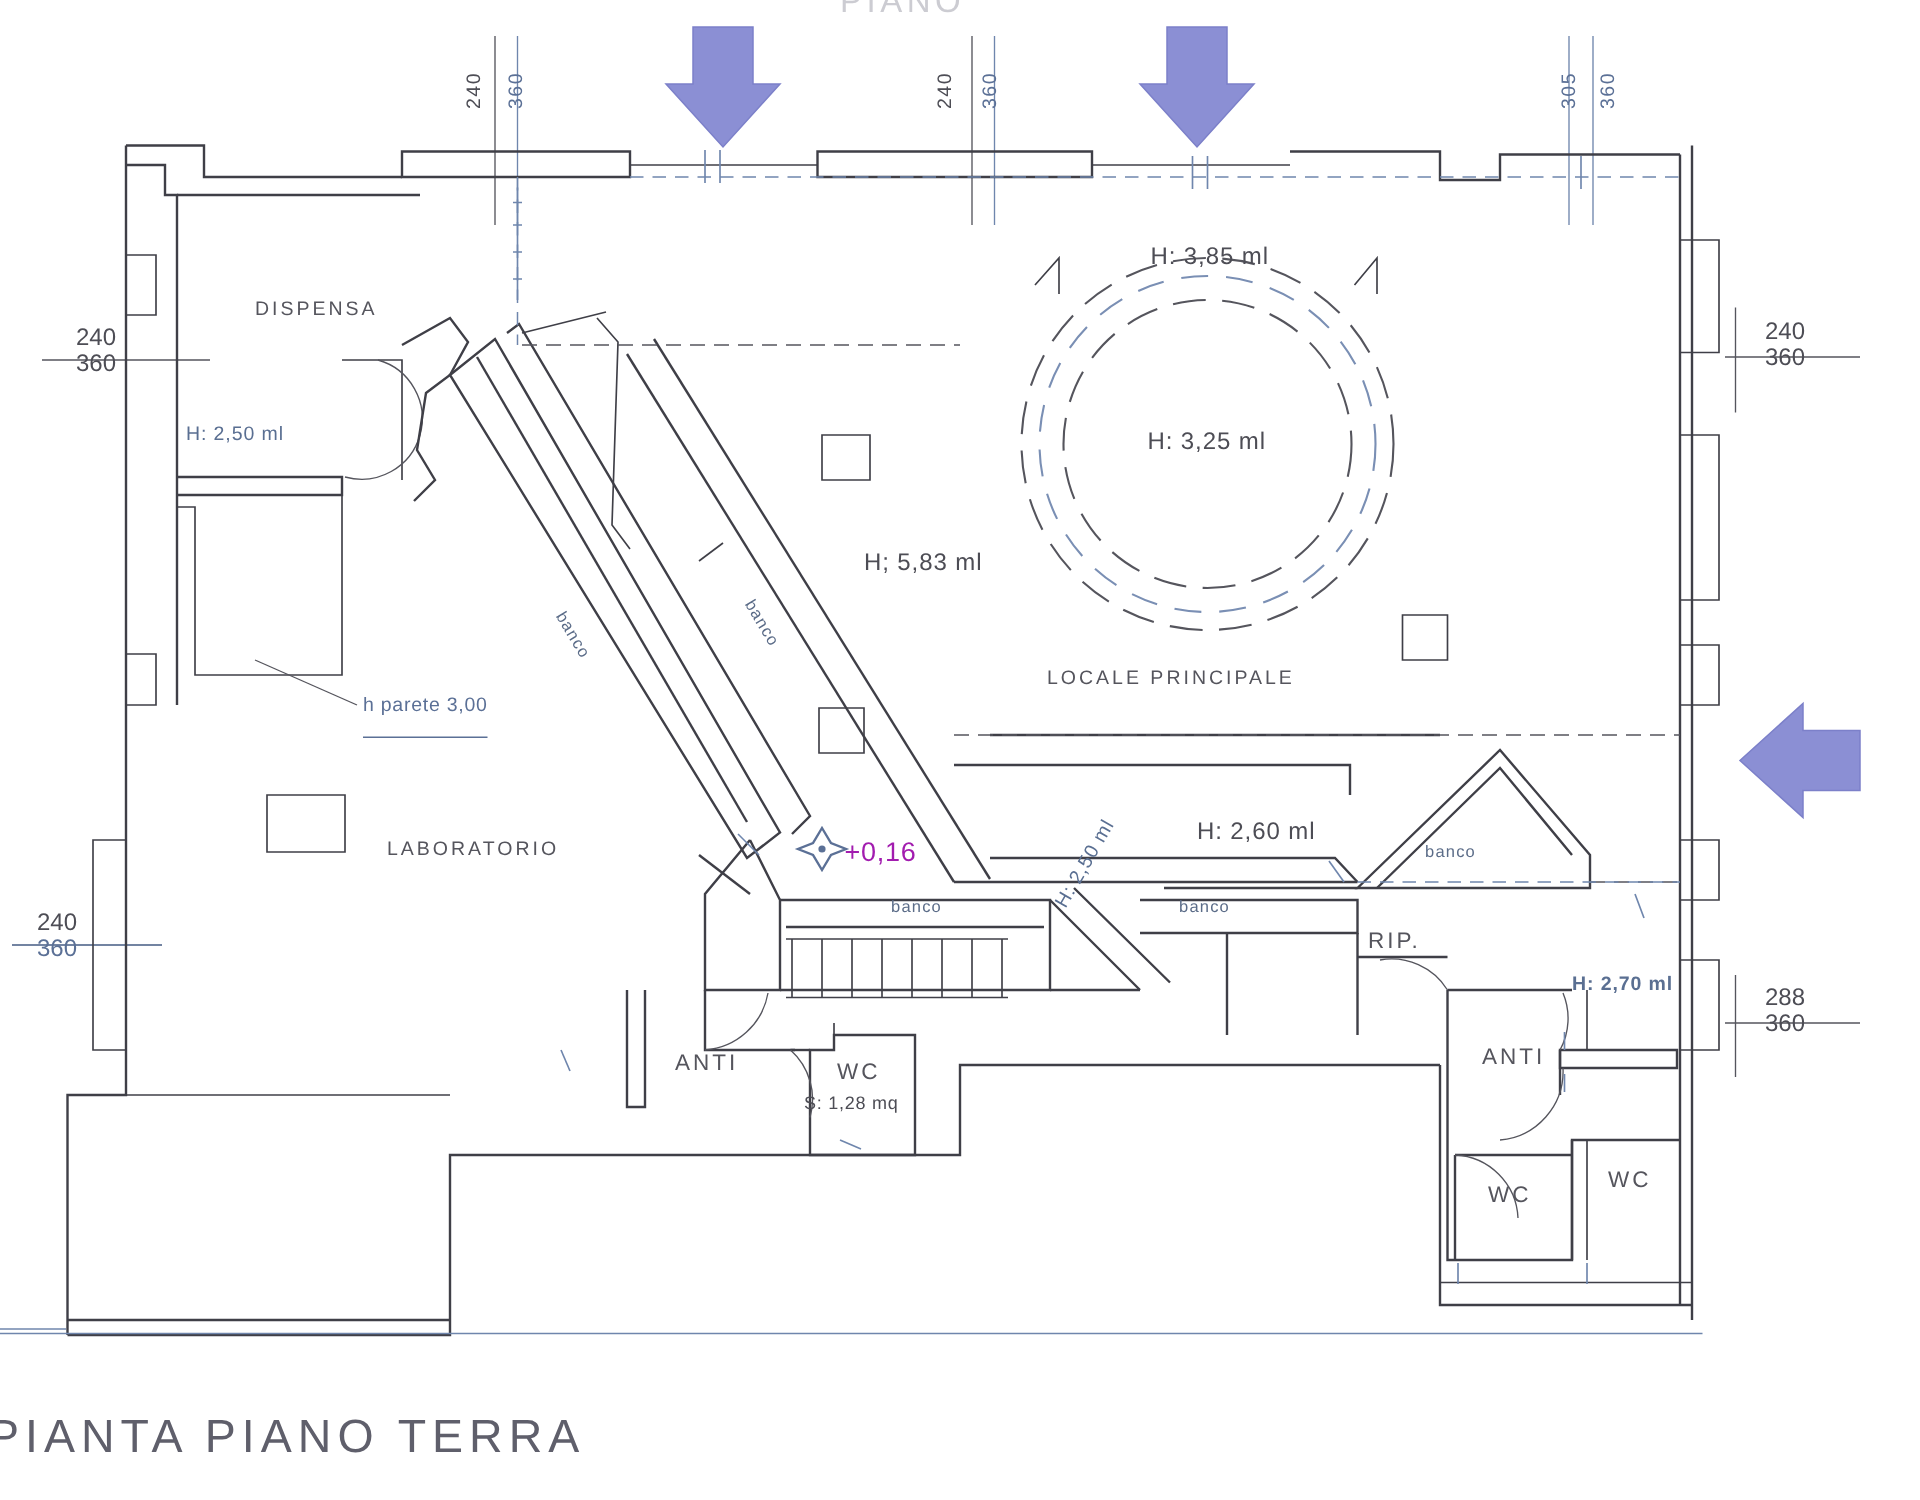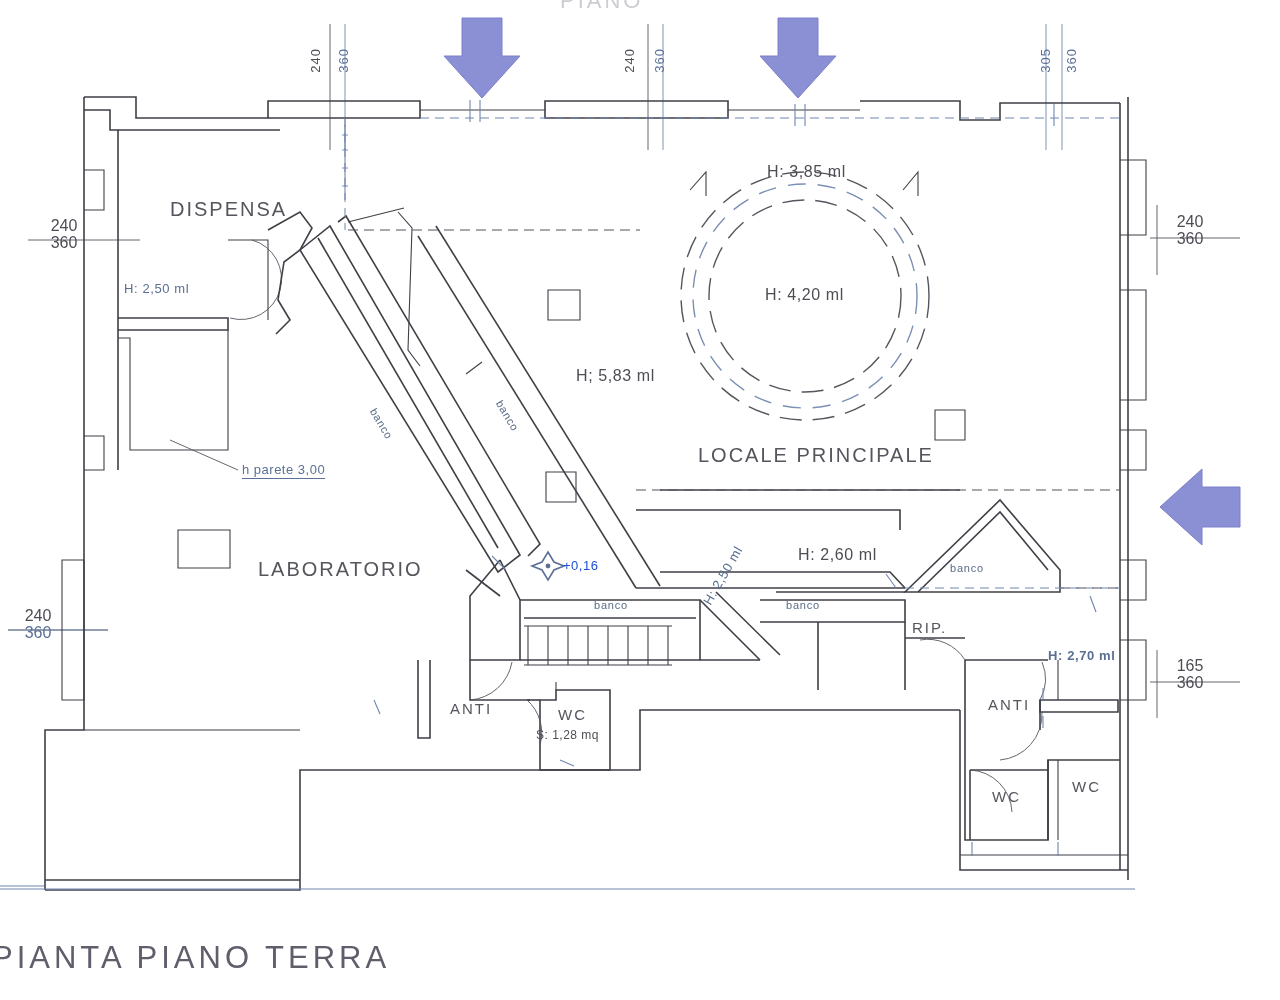--- a/index.html
+++ b/index.html
@@ -11,21 +11,21 @@
   #sheet{position:absolute;left:0;top:0;width:1264px;height:1000px;background:#fff;}
   svg{position:absolute;left:0;top:0;}
   .lbl{
     position:absolute;
     font-family:"Liberation Sans", sans-serif;
     color:#4a4a52;
     white-space:nowrap;
     letter-spacing:.5px;
   }
   .blue{color:#5a6f92;}
-  .room{font-size:20px;letter-spacing:2px;color:#55555d;}
+  .room{font-size:13px;letter-spacing:2px;color:#55555d;}
   .hgt{font-size:16px;color:#4d4d55;letter-spacing:.6px;}
   .hgt-b{font-size:13px;color:#5a6f92;letter-spacing:.6px;}
   .banco{font-size:11px;color:#5b6c88;letter-spacing:.8px;}
   .dimv{
     position:absolute;
     font-size:13px;
     color:#4d4d55;
     writing-mode:vertical-rl;
     transform:rotate(180deg);
     letter-spacing:1px;
@@ -267,45 +267,45 @@
   <div class="dimfrac" style="left:10px;top:608px;width:56px;">
     <div>240</div>
     <div class="den b">360</div>
   </div>
 
   <div class="dimfrac" style="left:1162px;top:214px;width:56px;">
     <div>240</div>
     <div class="den">360</div>
   </div>
   <div class="dimfrac" style="left:1162px;top:658px;width:56px;">
-    <div>165</div>
+    <div>288</div>
     <div class="den">360</div>
   </div>
 
   <div class="lbl room" style="left:170px;top:198px;">DISPENSA</div>
   <div class="lbl room" style="left:698px;top:444px;">LOCALE PRINCIPALE</div>
   <div class="lbl room" style="left:258px;top:558px;">LABORATORIO</div>
   <div class="lbl room blue" style="left:450px;top:700px;font-size:15px;">ANTI</div>
   <div class="lbl room" style="left:558px;top:706px;font-size:15px;">WC</div>
   <div class="lbl room blue" style="left:912px;top:619px;font-size:15px;">RIP.</div>
   <div class="lbl room blue" style="left:988px;top:696px;font-size:15px;">ANTI</div>
   <div class="lbl room blue" style="left:992px;top:788px;font-size:15px;">WC</div>
   <div class="lbl room blue" style="left:1072px;top:778px;font-size:15px;">WC</div>
 
   <div class="lbl hgt-b" style="left:124px;top:281px;">H: 2,50 ml</div>
   <div class="lbl hgt" style="left:767px;top:163px;">H: 3,85 ml</div>
-  <div class="lbl hgt" style="left:765px;top:286px;">H: 4,20 ml</div>
+  <div class="lbl hgt" style="left:765px;top:286px;">H: 3,25 ml</div>
   <div class="lbl hgt" style="left:576px;top:367px;">H; 5,83 ml</div>
   <div class="lbl hgt" style="left:798px;top:546px;">H: 2,60 ml</div>
   <div class="lbl hgt-b rot" style="left:700px;top:600px;transform:rotate(-60deg);">H: 2,50 ml</div>
   <div class="lbl hgt-b" style="left:1048px;top:648px;font-weight:bold;">H: 2,70 ml</div>
 
-  <div class="lbl" style="left:242px;top:462px;font-size:13px;color:#5b7096;border-bottom:1px solid #5b7096;padding-bottom:1px;">h parete 3,00</div>
-
-  <div class="lbl" style="left:563px;top:558px;font-size:13px;color:#1d4ed8;">+0,16</div>
+  <div class="lbl" style="left:242px;top:462px;font-size:13px;color:#5b7096;border-bottom:1px solid #5b7096;padding-bottom:14px;">h parete 3,00</div>
+
+  <div class="lbl" style="left:563px;top:558px;font-size:18px;color:#a21caf;">+0,16</div>
 
   <div class="lbl" style="left:536px;top:728px;font-size:12px;color:#4d4d55;text-align:center;">S: 1,28 mq</div>
 
   <div class="lbl banco rot" style="left:378px;top:406px;transform:rotate(59deg);">banco</div>
   <div class="lbl banco rot" style="left:504px;top:398px;transform:rotate(59deg);">banco</div>
   <div class="lbl banco" style="left:594px;top:599px;">banco</div>
   <div class="lbl banco" style="left:786px;top:599px;">banco</div>
   <div class="lbl banco" style="left:950px;top:562px;">banco</div>
 
   <div class="title" style="left:-8px;top:940px;">PIANTA PIANO TERRA</div>

